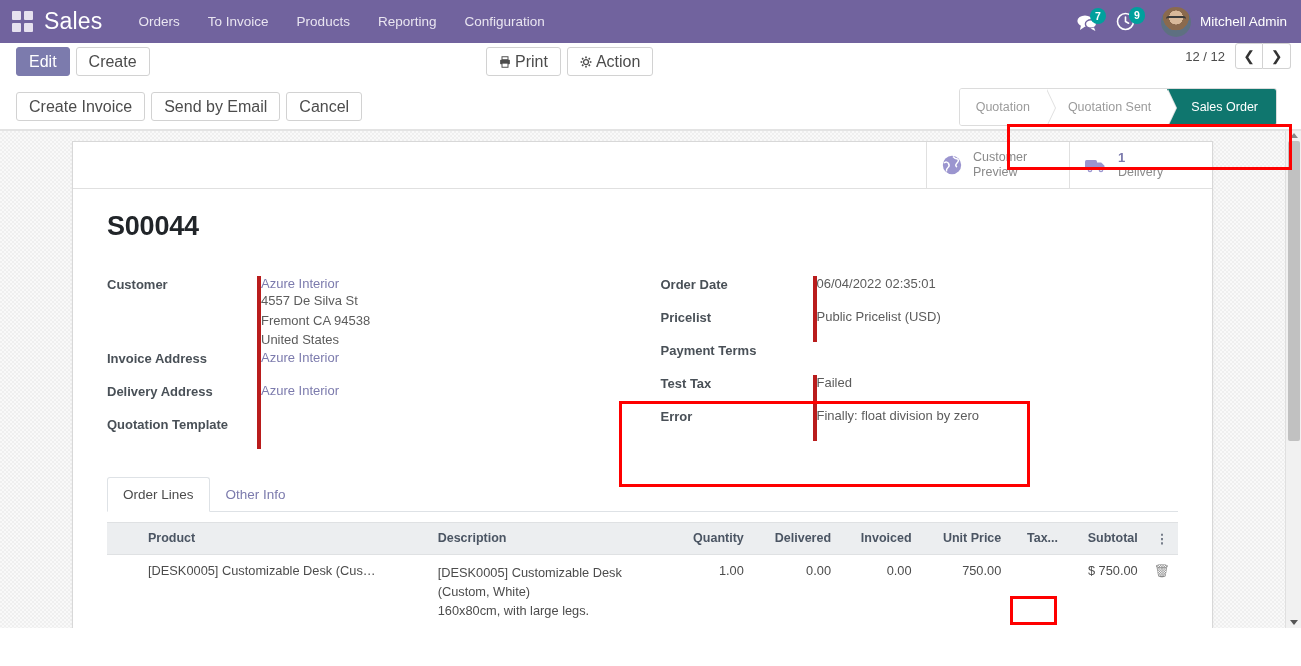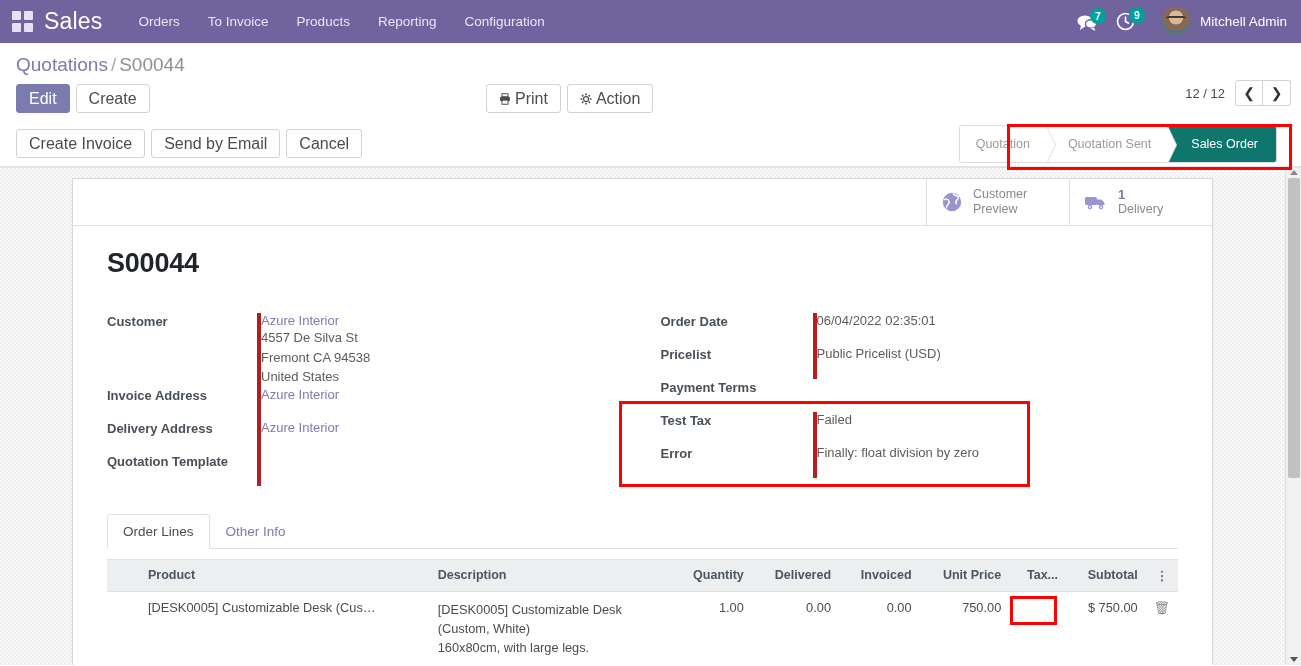--- a/index.html
+++ b/index.html
@@ -361,23 +361,20 @@
       </svg>
       <span class="badge">9</span>
     </div>
     <div class="avatar"></div>
     <div class="user-name">Mitchell Admin</div>
   </div>
 </div>
 
 <div class="cp">
 
-  <div class="cp-row1">
-    <span class="bc-first">Quotations</span><span class="bc-sep">/</span><span class="bc-cur">S00044</span>
-  </div>
 
   <div class="cp-row2">
     <button class="btn btn-primary">Edit</button>
     <button class="btn">Create</button>
 
     <div class="cp-mid">
       <button class="btn">
         <svg width="12" height="12" viewBox="0 0 16 16" style="vertical-align:-1px;margin-right:4px">
           <rect x="4" y="1" width="8" height="4" fill="none" stroke="#4c4c4c" stroke-width="1.3"></rect>
           <rect x="1.5" y="5" width="13" height="6" rx="1" fill="#4c4c4c"></rect>

